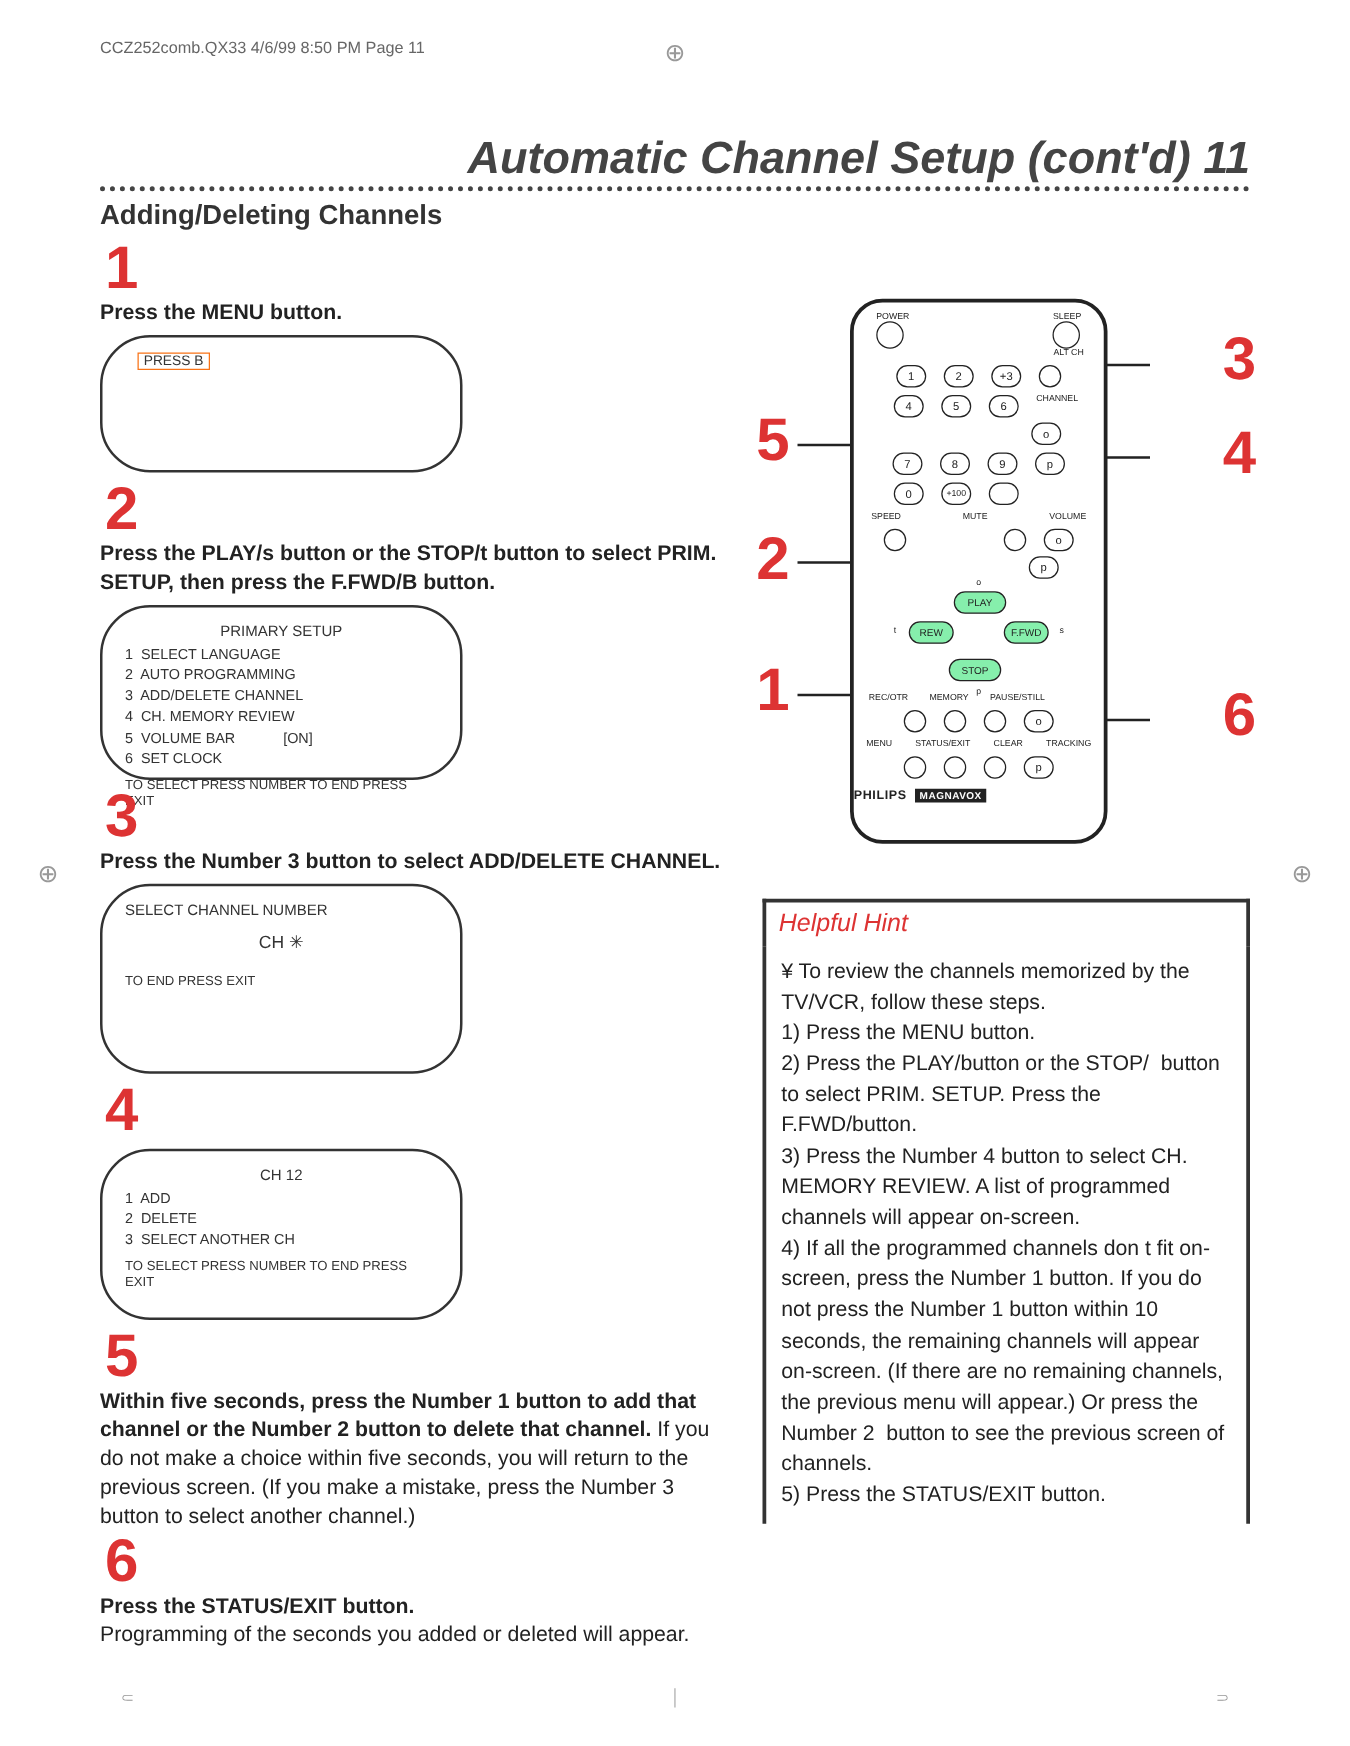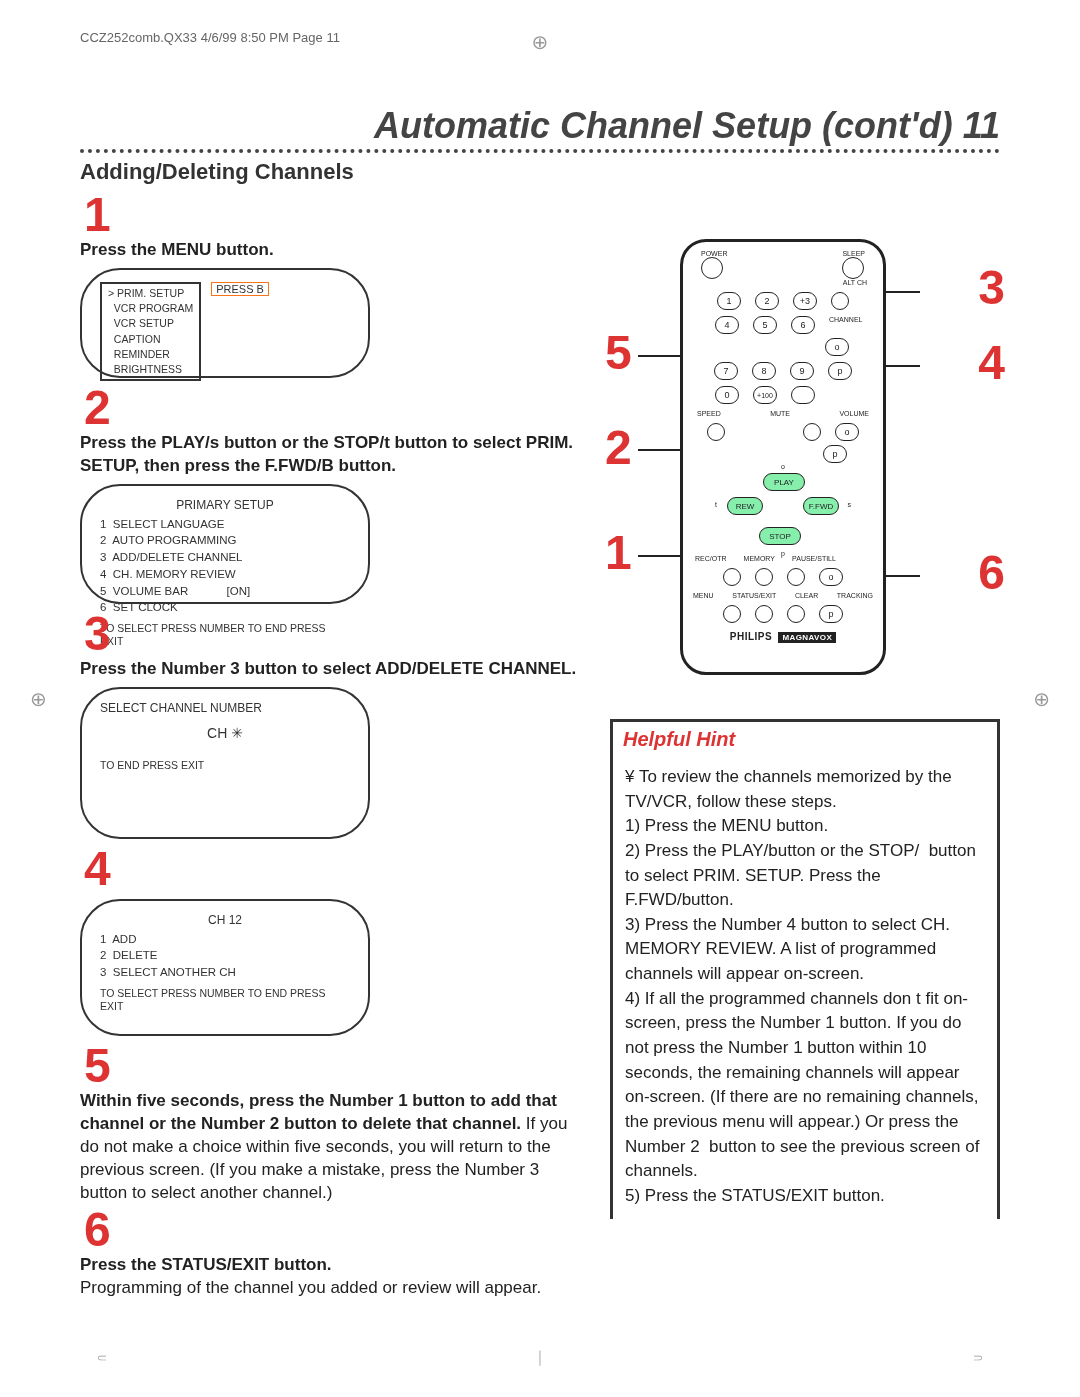--- a/index.html
+++ b/index.html
@@ -125,21 +125,21 @@
   }
   .screen-foot {
     font-size: 10.5px;
     margin-top: 6px;
     line-height: 1.3;
   }
   .hint-header {
     border: 3px solid #333;
     border-bottom: none;
     padding: 6px 10px;
-    font-weight: bold;
+    font-weight: normal;
     font-style: italic;
     color: #d33;
     font-size: 20px;
     margin-top: 20px;
   }
   .hint-body {
     border-left: 3px solid #333;
     border-right: 3px solid #333;
     padding: 8px 12px 10px 12px;
     font-size: 17px;
@@ -198,21 +198,20 @@
     border: 1.5px solid #222;
     border-radius: 10px;
     font-size: 8px;
     display: flex;
     align-items: center;
     justify-content: center;
     background: #86efac;
     text-align: center;
   }
   .brand-row {
-    text-align: center;
     margin-top: 8px;
     font-size: 10px;
     font-weight: bold;
     letter-spacing: 0.5px;
   }
   .brand-box {
     display: inline-block;
     background: #222;
     color: #fff;
     padding: 1px 4px;
@@ -252,36 +251,28 @@
 
   <div class="cols">
 
     <div class="left-col">
 
       <div class="bignum">1</div>
       <div class="step-text"><b>Press the MENU button.</b></div>
 
       <div class="screen" style="height:110px;">
         <div style="display:flex;align-items:flex-start;">
-          <div class="menu-box">
-            <div class="screen-lines" style="font-size:10.5px;">&gt; PRIM. SETUP
-  VCR PROGRAM
-  VCR SETUP
-  CAPTION
-  REMINDER
-  BRIGHTNESS</div>
-          </div>
           <div class="press-box">PRESS B</div>
         </div>
       </div>
 
       <div class="bignum">2</div>
       <div class="step-text"><b>Press the PLAY/s  button or the STOP/t  button to select PRIM. SETUP, then press the F.FWD/B  button.</b></div>
 
-      <div class="screen" style="height:120px;">
+      <div class="screen" style="height:140px;">
         <div class="screen-title">PRIMARY SETUP</div>
         <div class="screen-lines">1  SELECT LANGUAGE
 2  AUTO PROGRAMMING
 3  ADD/DELETE CHANNEL
 4  CH. MEMORY REVIEW
 5  VOLUME BAR            [ON]
 6  SET CLOCK</div>
         <div class="screen-foot">TO SELECT PRESS NUMBER
 TO END PRESS EXIT</div>
       </div>
@@ -306,21 +297,21 @@
 TO END PRESS EXIT</div>
       </div>
 
       <div class="bignum">5</div>
       <div class="step-text">
         <b>Within five seconds, press the Number 1 button to add that channel or the Number 2 button to delete that channel.</b><span>  If you do not make a choice within five seconds, you will return to the previous screen. (If you make a mistake, press the Number 3 button to select another channel.)</span>
       </div>
 
       <div class="bignum">6</div>
       <div class="step-text">
-        <b>Press the STATUS/EXIT button.</b><br><span>Programming of the channel you added or review will appear.</span>
+        <b>Press the STATUS/EXIT button.</b><br><span>Programming of the seconds you added or deleted will appear.</span>
       </div>
     </div>
 
     <div class="right-col">
 
       <div class="remote-wrap">
 
         <div class="callout-num" style="left:-5px;top:100px;">5</div>
         <div class="callout-num" style="left:-5px;top:195px;">2</div>
         <div class="callout-num" style="left:-5px;top:300px;">1</div>

